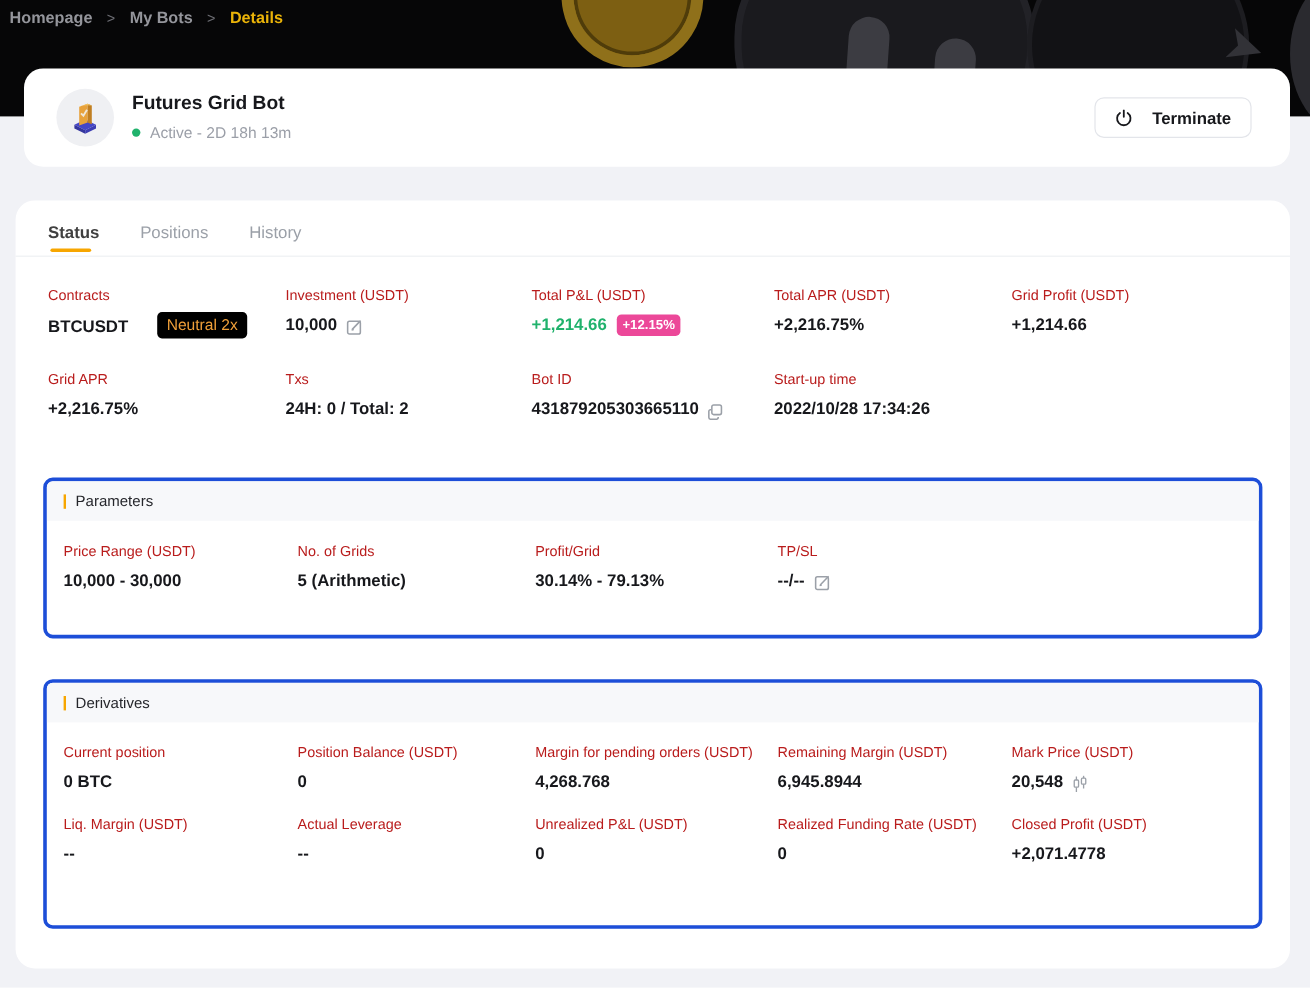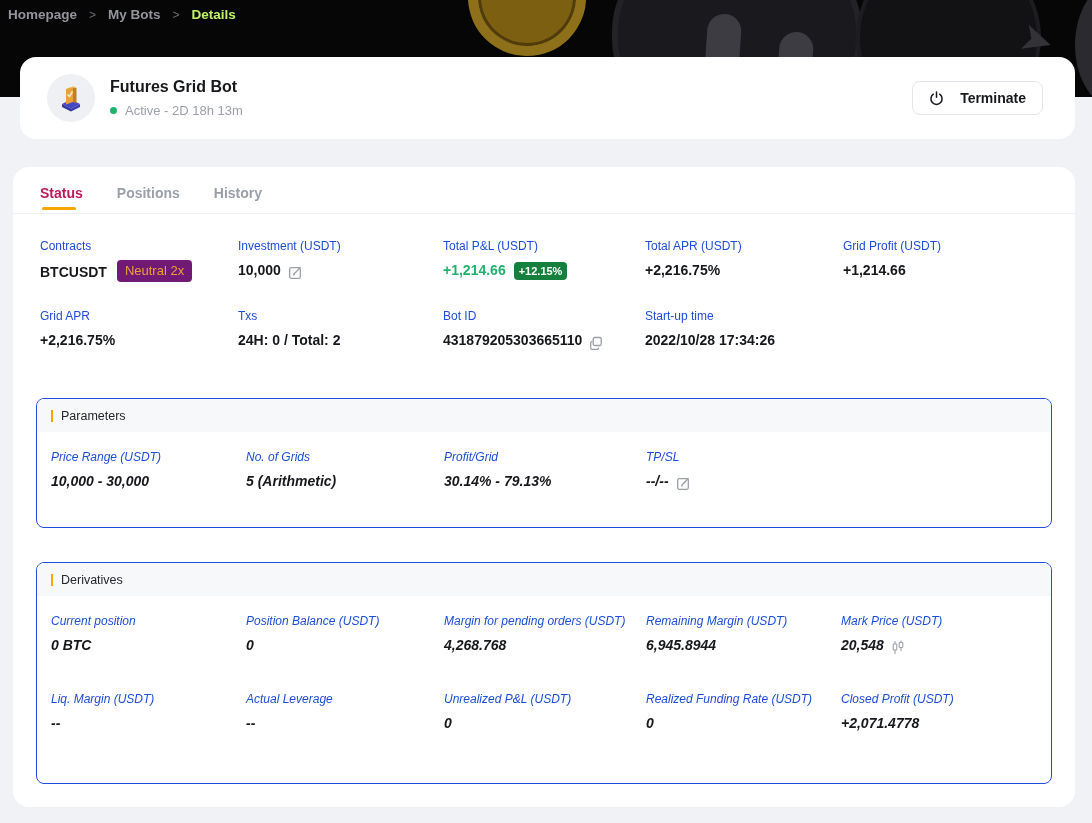--- a/index.html
+++ b/index.html
@@ -38,21 +38,21 @@
   .arrow-deco {
     left:1020px; top:18px; width:46px; height:46px; color:#323237; font-size:40px;
     line-height:46px; transform:rotate(18deg); font-weight:bold;
   }
   .breadcrumb {
     position:absolute; left:8px; top:7px; display:flex; align-items:center;
     font-size:13.5px; font-weight:700; z-index:5;
   }
   .crumb { color:#94959b; cursor:pointer; }
   .crumb-sep { color:#6c6d73; margin:0 12px; font-size:12px; font-weight:400; }
-  .crumb.active { color:#bef264; }
+  .crumb.active { color:#eab308; }
   
   .header-card {
     position:relative; margin:-40px 17px 0 20px; height:82px;
     background:#fff; border-radius:16px; z-index:4;
     display:flex; align-items:center; padding:0 32px 0 27px;
   }
   .avatar {
     width:48px; height:48px; border-radius:50%; background:#eff0f3;
     display:flex; align-items:center; justify-content:center; flex:0 0 auto;
   }
@@ -66,61 +66,61 @@
     border:1px solid #e3e5ea; border-radius:8px; padding:8px 16px;
     font-size:14px; font-weight:700; color:#17181c; cursor:pointer;
     font-family:inherit;
   }
   
   .main-card {
     position:relative; margin:28px 17px 0 13px; height:640px;
     background:#fff; border-radius:16px; z-index:3;
   }
   .tabs-row { display:flex; gap:34px; padding:18px 0 0 27px; }
-  .tab { font-size:14px; color:#9ba0a8; cursor:pointer; padding-bottom:9px; position:relative;font-weight:bold; }
-  .tab.active { color:#be185d; font-weight:700;text-align:center; }
+  .tab { font-size:14px; color:#9ba0a8; cursor:pointer; padding-bottom:9px; position:relative; }
+  .tab.active { color:#404040; font-weight:700;text-align:center; }
   .tab.active::after {
     content:""; position:absolute; left:2px; bottom:0; width:34px; height:3px;
     border-radius:2px; background:#f7a600;
   }
   .tabs-divider { height:1px; background:#eef0f3; margin-top:3px; }
   
   .field-grid {
     display:grid; grid-template-columns:198px 205px 202px 198px 1fr;
     row-gap:26px; padding:24px 24px 0 27px;
   }
-  .field-label { font-size:12px; color:#1d4ed8; line-height:16px; }
+  .field-label { font-size:12px; color:#b91c1c; line-height:16px; }
   .field-value {
     margin-top:6px; font-size:14px; font-weight:700; color:#17181c;
     line-height:20px; display:flex; align-items:flex-end;
   }
   .green { color:#20b26c; }
   .pnl-badge {
-    margin-left:8px; background:#15803d; color:#fff; font-size:11px; font-weight:700;
+    margin-left:8px; background:#ec4899; color:#fff; font-size:11px; font-weight:700;
     padding:2px 5px; border-radius:4px; line-height:14px;
   }
   .neutral-badge {
-    margin-left:10px; background:#701a75; color:#ef9f39; font-size:13px; font-weight:400;
+    margin-left:24px; background:#000000; color:#ef9f39; font-size:13px; font-weight:400;
     padding:2px 8px; border-radius:4px; line-height:18px;
   }
   .inline-icon { margin-left:7px; display:inline-flex; cursor:pointer; }
   
   .section {
-    margin:48px 23px 0 23px; border:1px solid #1d4ed8; border-radius:8px;
+    margin:48px 23px 0 23px; border:3px solid #1d4ed8; border-radius:8px;
     overflow:hidden;
   }
   .section.derivatives { margin-top:34px; }
   .section-head {
     height:33px; background:#f7f8fa; display:flex; align-items:center; padding-left:14px;
   }
   .section-bar { width:2px; height:12px; background:#f7a600; margin-right:8px; }
   .section-title { font-size:12.5px; color:#25262b; }
   .section-grid {
     display:grid; grid-template-columns:195px 198px 202px 195px 1fr;
-    row-gap:36px; padding:17px 14px 0 14px;font-style:italic;
+    row-gap:18px; padding:17px 14px 0 14px;
   }
   .section.parameters .section-grid { padding-bottom:36px; }
   .section.derivatives .section-grid { padding-bottom:50px; }
   svg { display:block; }
 </style>
 </head>
 <body>
 
 <div class="banner">
   <div class="deco coin"></div>

